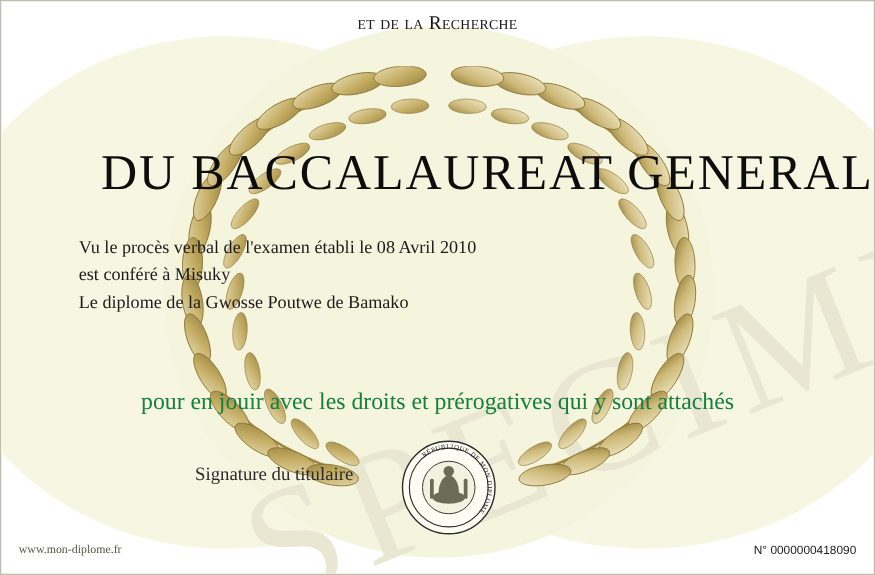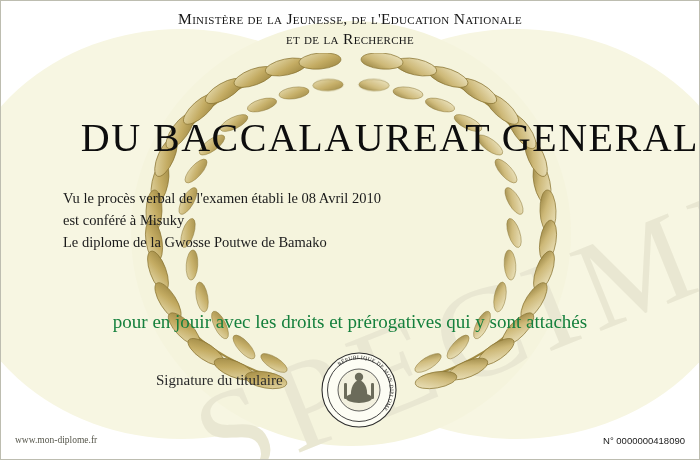--- a/index.html
+++ b/index.html
@@ -290,21 +290,20 @@
         <use href="#leafR" transform="translate(166,52) rotate(-16) scale(0.72)"></use>
         <use href="#leafR" transform="translate(198,40) rotate(-8) scale(0.72)"></use>
         <use href="#leafR" transform="translate(232,32) rotate(-2) scale(0.72)"></use>
       </g>
     </g>
   </svg>
 
   <div class="content">
 
     <div class="ministry">
-      <span>Ministère de la Jeunesse, de l'Education Nationale</span>
       <span class="line2">et de la Recherche</span>
     </div>
 
     <div class="title-sub">DU BACCALAUREAT GENERAL</div>
 
     <div class="body-text">
       <div>Vu le procès verbal de l'examen établi le 08 Avril 2010</div>
       <div>est conféré à Misuky</div>
       <div>Le diplome de la Gwosse Poutwe de Bamako</div>
     </div>

